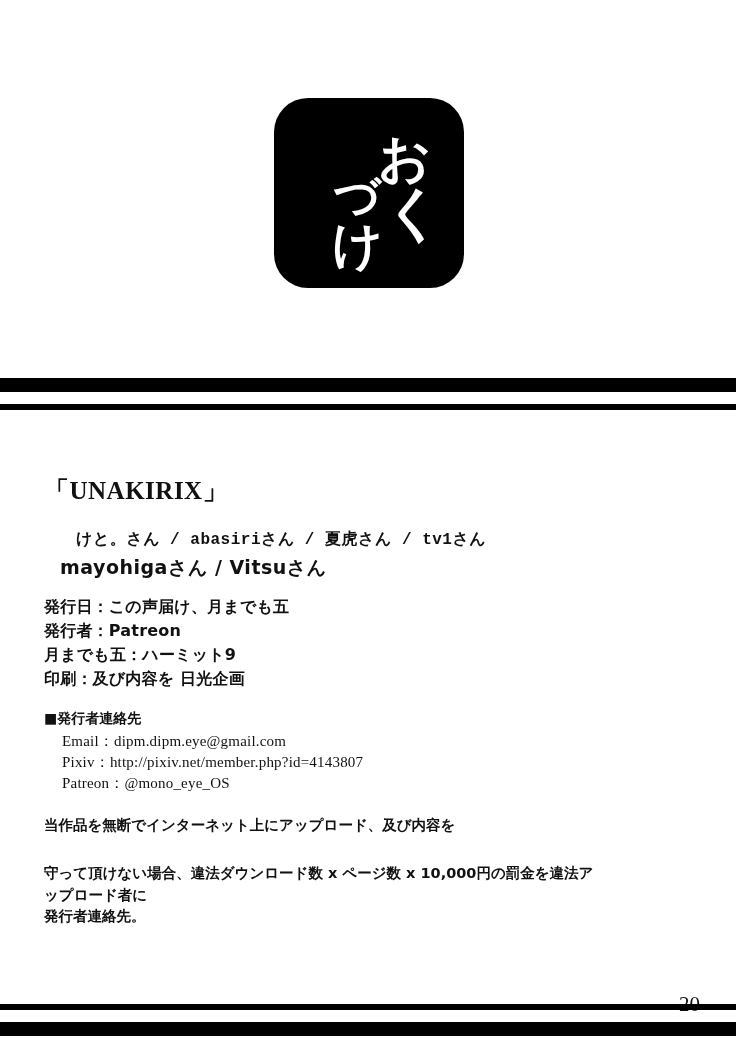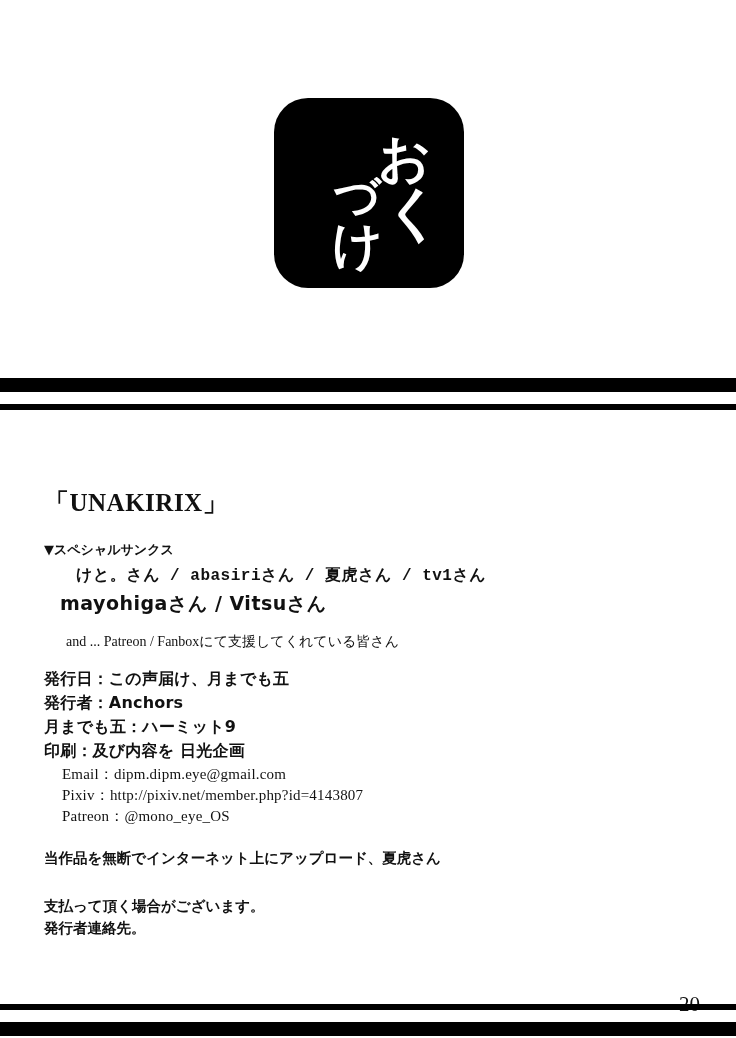--- a/index.html
+++ b/index.html
@@ -55,21 +55,21 @@
   }
   .rule-top    { top: 378px;  height: 14px; }
   .rule-top2   { top: 404px;  height: 6px; }
   .rule-bottom { top: 1004px; height: 6px; }
   .rule-bottom2{ top: 1022px; height: 14px; }
 
   
   .colophon {
     position: absolute;
     left: 44px;
-    top: 486px;
+    top: 474px;
     width: 560px;
   }
   .title {
     font-family: "Liberation Serif", serif;
     font-size: 25px;
     font-weight: bold;
     letter-spacing: 0.5px;
     margin: 0 0 22px 0;
   }
   .thanks-head {
@@ -147,40 +147,39 @@
     <span class="logo-char logo-c4">け</span>
   </div>
 </div>
 
 <div class="rule rule-top"></div>
 <div class="rule rule-top2"></div>
 
 <div class="colophon">
   <div class="title">「UNAKIRIX」</div>
 
-  <div class="thanks-head">▼スペシャルサンクス</div>
   <div class="thanks-line1">けと。さん / abasiriさん / 夏虎さん / tv1さん</div>
   <div class="thanks-line2">mayohigaさん / Vitsuさん</div>
-  <div class="thanks-line3">and ... Patreon / Fanboxにて支援してくれている皆さん</div>
 
   <div class="meta-line">発行日：この声届け、月までも五</div>
-  <div class="meta-line">発行者：Anchors</div>
+  <div class="meta-line">発行者：Patreon</div>
   <div class="meta-line">月までも五：ハーミット9</div>
   <div class="meta-line">印刷：及び内容を 日光企画</div>
 
+  <div class="contact-head">■発行者連絡先</div>
   <div class="contact-line">Email：dipm.dipm.eye@gmail.com</div>
   <div class="contact-line">Pixiv：http://pixiv.net/member.php?id=4143807</div>
   <div class="contact-line">Patreon：@mono_eye_OS</div>
 
   <div class="para">
-    <span class="l">当作品を無断でインターネット上にアップロード、夏虎さん</span>
+    <span class="l">当作品を無断でインターネット上にアップロード、及び内容を</span>
   </div>
 
   <div class="para second">
-    <span class="l">支払って頂く場合がございます。</span>
+    <span class="l">守って頂けない場合、違法ダウンロード数 x ページ数 x 10,000円の罰金を違法アップロード者に</span>
     <span class="l">発行者連絡先。</span>
   </div>
 </div>
 
 <div class="page-number">20</div>
 
 <div class="rule rule-bottom"></div>
 <div class="rule rule-bottom2"></div>
 
 </body></html>

